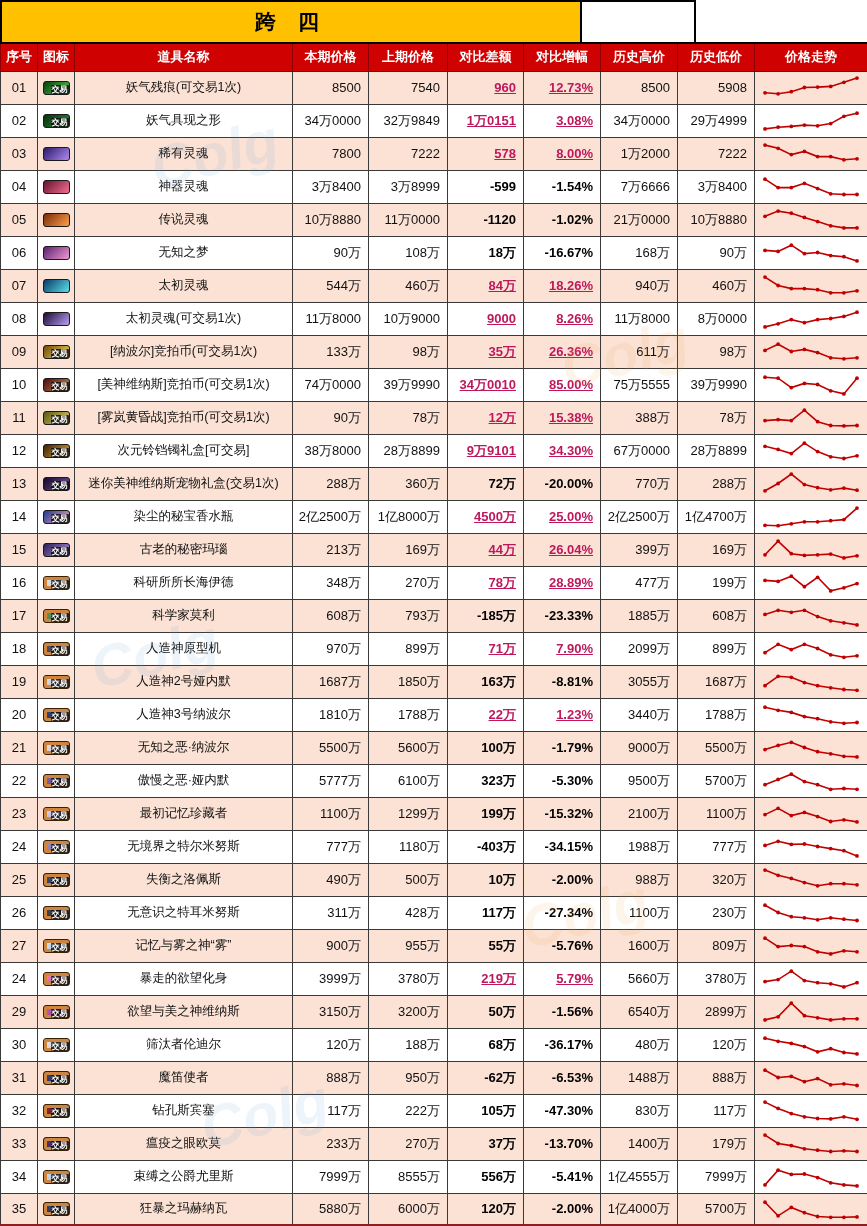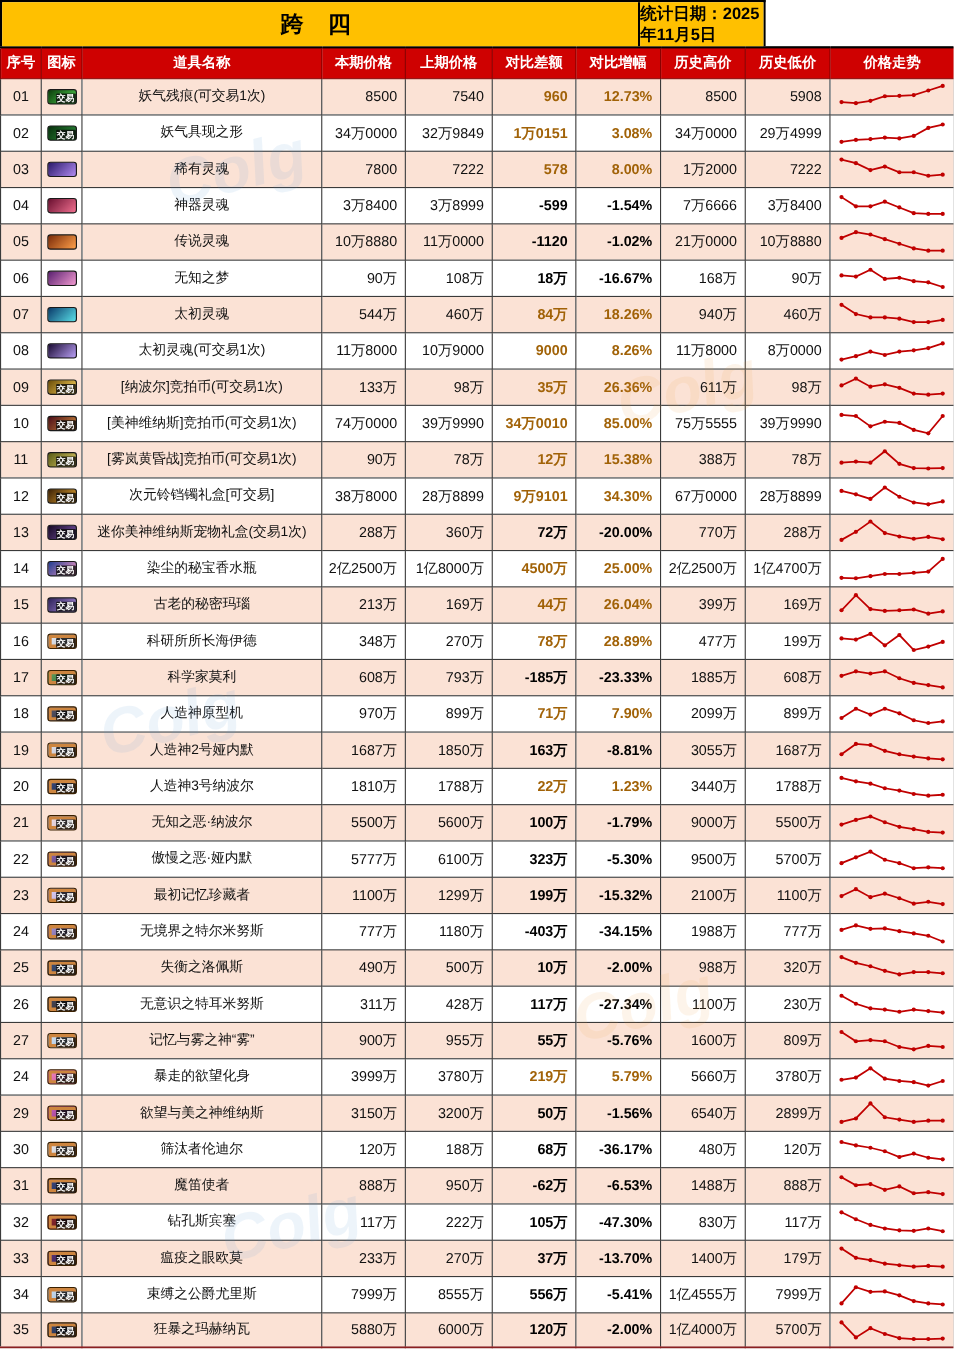--- a/index.html
+++ b/index.html
@@ -29,21 +29,21 @@
   tbody td {
     border:1px solid #3a3a3a; height:33px; padding:0;
     font-size:13px; color:#111; overflow:hidden; white-space:nowrap;
   }
   tr.odd  td { background:#FBE2D5; }
   tr.even td { background:#FFFFFF; }
   td.c { text-align:center; }
   td.r { text-align:right; padding-right:7px; }
   td.name { text-align:center; font-size:12.5px; }
   td.bold { font-weight:bold; }
-  .up   { color:#a16207; }
+  .up   { color:#be185d;text-decoration:underline; }
   .down { color:#000000; }
 
   
   td.iconcell { vertical-align:middle; }
   .iconwrap { display:flex; align-items:center; justify-content:center; }
   .icon { position:relative; width:27px; height:14px; border-radius:3px; border:1px solid #1a1a1a; }
   .icon.card { border:1px solid #3a2000; box-shadow:inset 0 0 0 3px #cd853f; }
   .badge {
     position:absolute; right:0; bottom:0; background:rgba(10,10,10,.82); color:#fff;
     font-size:8px; line-height:9px; padding:0 1px; border-radius:1px; font-weight:bold;
@@ -63,21 +63,20 @@
 
 <div class="page">
   <div class="wm" style="left:150px;top:120px;">Colg</div>
   <div class="wm wm2" style="left:560px;top:320px;">Colg</div>
   <div class="wm" style="left:90px;top:620px;">Colg</div>
   <div class="wm wm2" style="left:520px;top:880px;">Colg</div>
   <div class="wm" style="left:200px;top:1080px;">Colg</div>
 
   <div class="topbar">
     <div class="title">跨 四</div>
-    <div class="date">统计日期：2025年11月5日</div>
   </div>
 
   <table>
     <colgroup>
       <col style="width:37px">
         <col style="width:37px">
         <col style="width:218px">
       <col style="width:76px">
         <col style="width:79px">
         <col style="width:76px">

